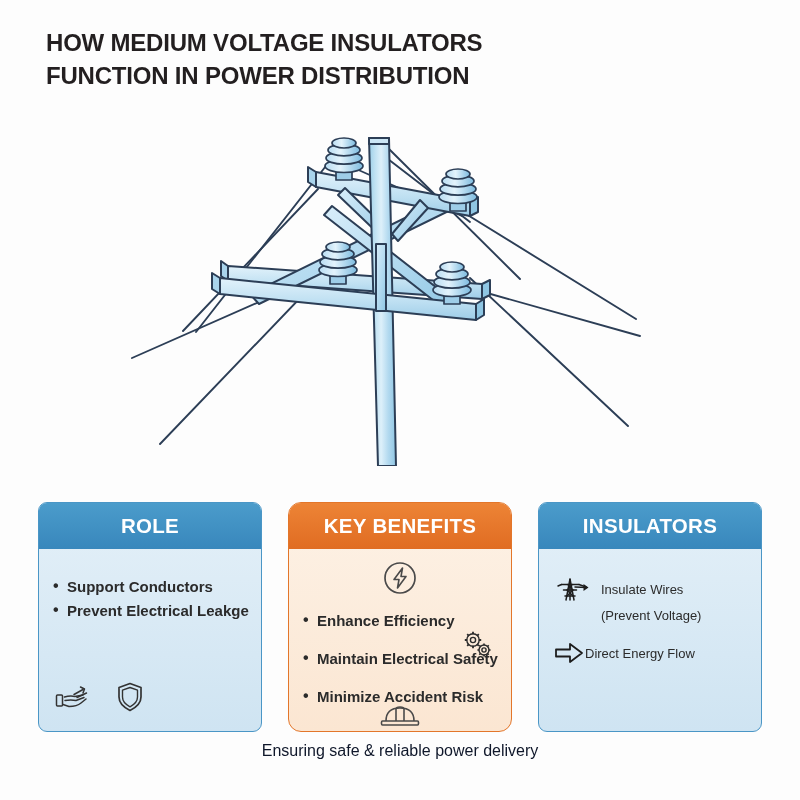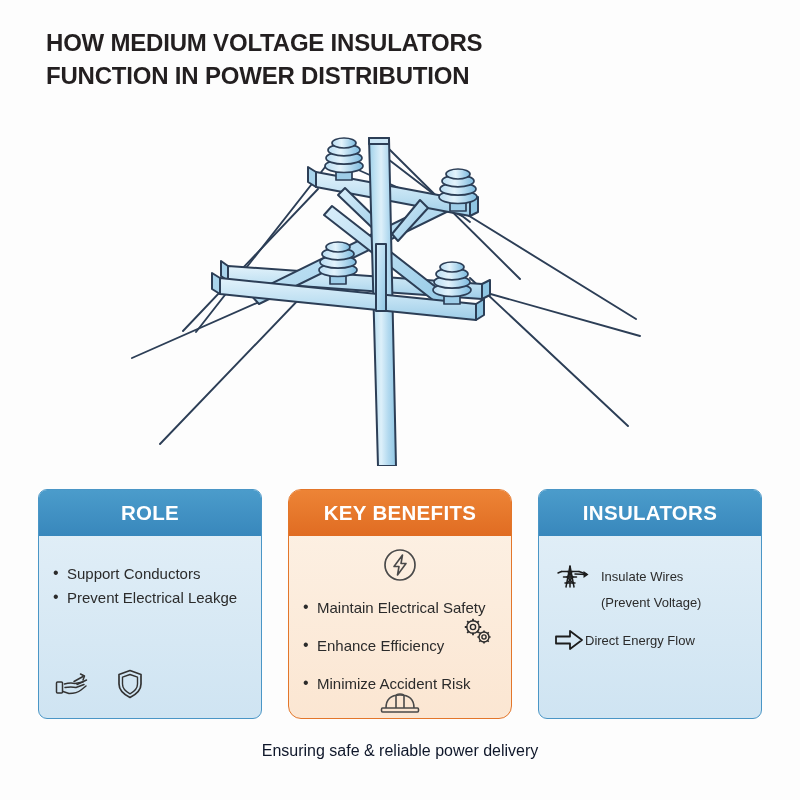--- a/index.html
+++ b/index.html
@@ -38,21 +38,21 @@
     left: 0;
     top: 96px;
     width: 800px;
     height: 370px;
   }
 
   
   #cards-row {
     position: absolute;
     left: 0;
-    top: 489px;
+    top: 502px;
     width: 788px;
     height: 232px;
   }
   .card {
     position: absolute;
     top: 0;
     width: 224px;
     height: 230px;
     border-radius: 9px;
     overflow: hidden;
@@ -80,20 +80,21 @@
 
   .card-body {
     position: relative;
     height: 182px;
   }
 
   .bullet-list {
     list-style: none;
     margin: 0;
     padding: 0;
+    font-weight: bold;
   }
   .bullet-list li {
     position: relative;
     font-size: 15px;
     color: #2b2b2b;
     line-height: 19px;
     padding-left: 16px;
     white-space: nowrap;
   }
   .bullet-list li::before {
@@ -342,22 +343,22 @@
     <div class="card-body">
 
       <span id="benefit-bolt">
         <svg width="34" height="34" viewBox="0 0 34 34">
           <circle cx="17" cy="17" r="15" fill="none" stroke="#4a4a4a" stroke-width="1.7"></circle>
           <path d="M19.5 7 L11 18.5 H16 L14.5 27 L23 15.5 H18 Z" fill="none" stroke="#4a4a4a" stroke-width="1.6" stroke-linejoin="round"></path>
         </svg>
       </span>
 
       <ul class="bullet-list" id="benefit-bullets">
+        <li>Enhance Efficiency</li>
         <li>Maintain Electrical Safety</li>
-        <li>Enhance Efficiency</li>
         <li>Minimize Accident Risk</li>
       </ul>
 
       <span id="benefit-gears">
         <svg width="34" height="30" viewBox="0 0 34 30">
           <g fill="none" stroke="#2b2b2b" stroke-width="1.4">
             <circle cx="12" cy="10" r="6.2"></circle>
             <circle cx="12" cy="10" r="2.6"></circle>
             <g stroke-width="1.8">
               <line x1="12" y1="1.8" x2="12" y2="4.2"></line>

